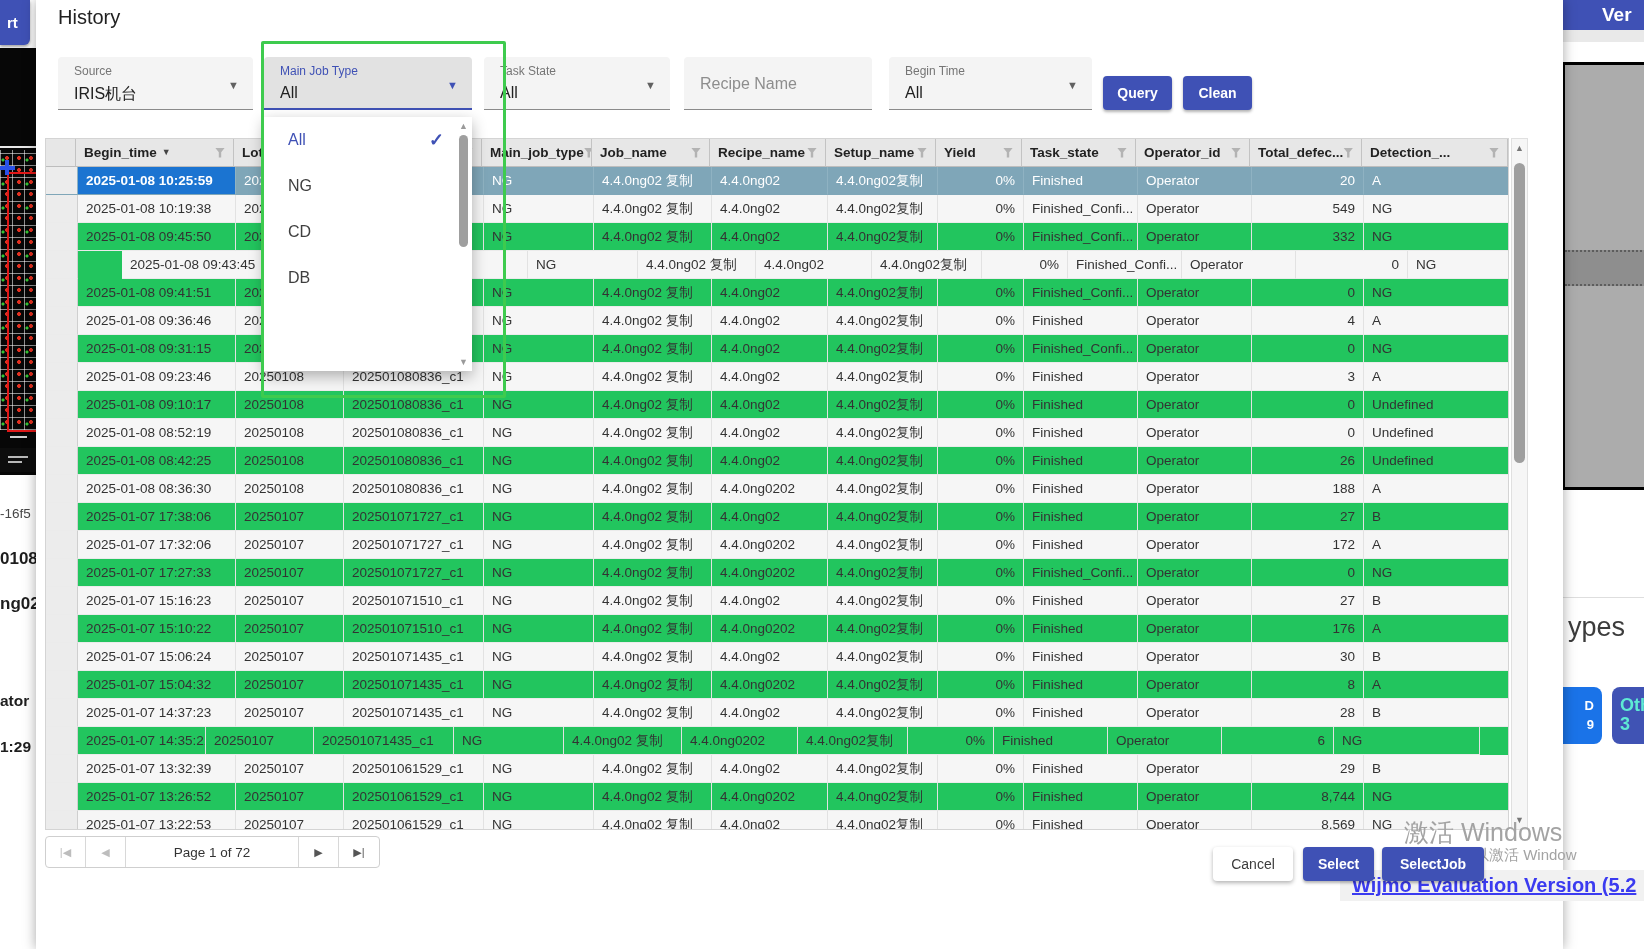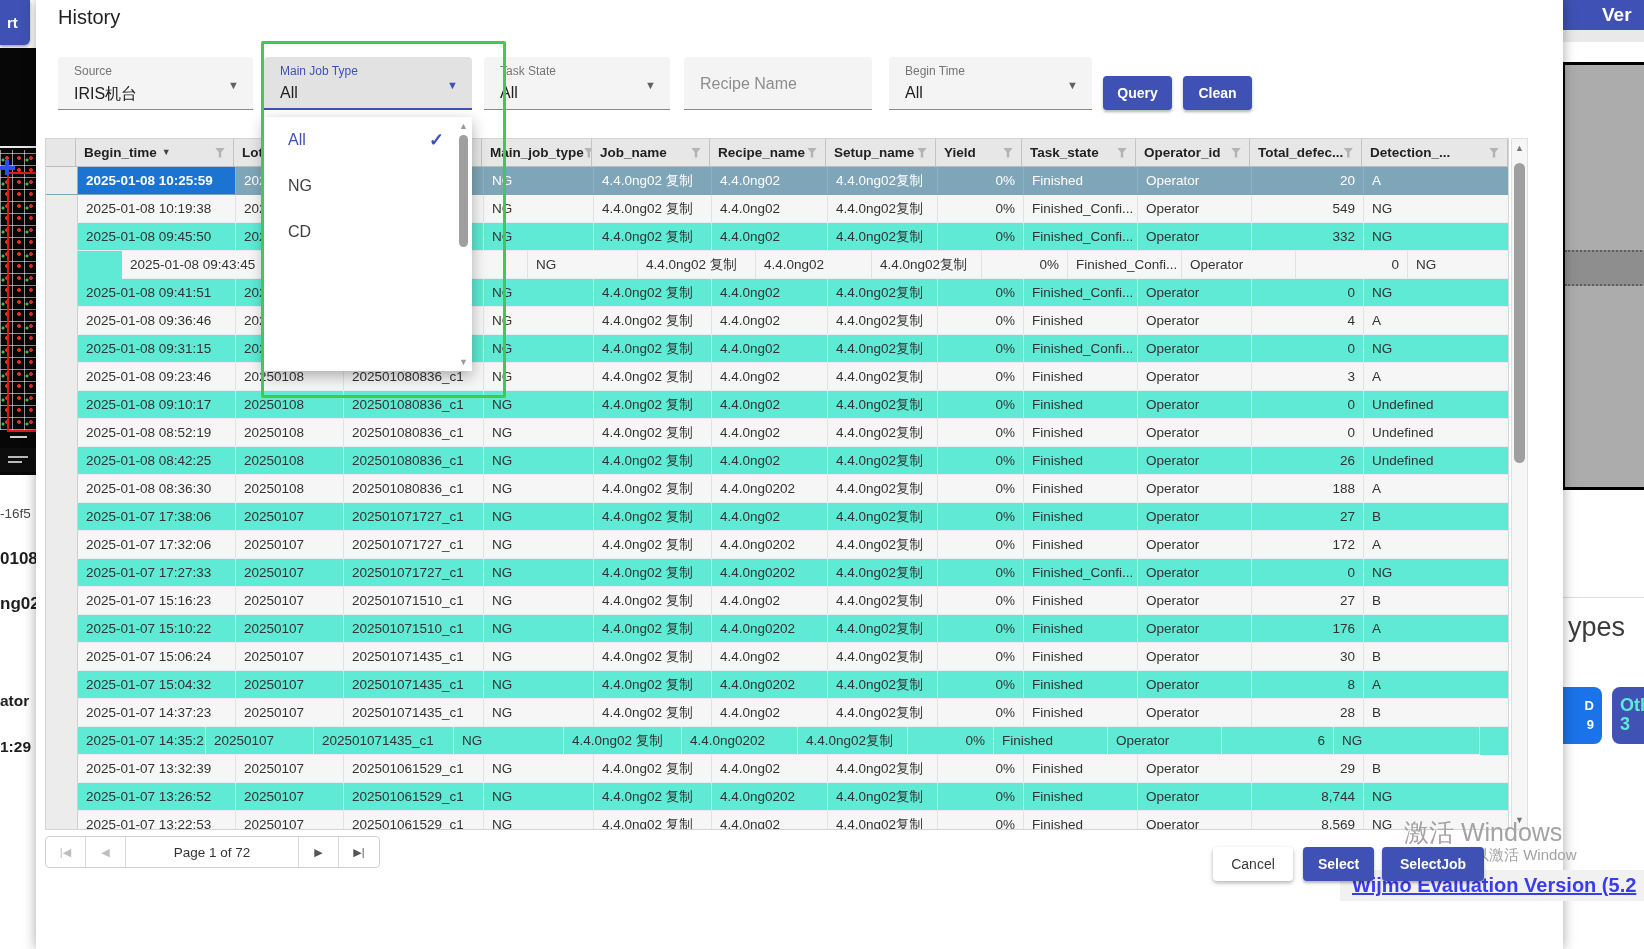--- a/index.html
+++ b/index.html
@@ -55,21 +55,21 @@
   .fvalue{position:absolute;left:16px;top:27px;font-size:16px;color:#212121}
   .fplaceholder{position:absolute;left:16px;top:18px;font-size:16px;color:#8d8d8d}
   .farrow{position:absolute;right:14px;top:22px;color:#616161;font-size:11px}
   .field.focused{background:#e2e2e2;border-bottom:2px solid #3f51b5}
   .field.focused .flabel{color:#3f51b5}
   .field.focused .farrow{color:#3f51b5}
   .btn{position:absolute;background:#3f51b5;color:#fff;font-weight:bold;font-size:14px;border-radius:4px;
        display:flex;align-items:center;justify-content:center;box-shadow:0 2px 3px rgba(0,0,0,.3);cursor:pointer;z-index:11}
 
   
-  .grid{position:absolute;left:45px;top:138px;width:1464px;height:692px;z-index:11;background:#5eead4;
+  .grid{position:absolute;left:45px;top:138px;width:1464px;height:692px;z-index:11;background:#22c55e;
         border:1px solid #d4d4d4;box-sizing:border-box;overflow:hidden}
   .gbody{position:absolute;left:0;top:28px;width:1464px;height:664px;overflow:hidden}
   .grow{display:flex;height:28px;box-sizing:border-box}
   .gcell{box-sizing:border-box;padding:0 8px;font-size:13.5px;line-height:27px;color:#333;
          border-right:1px solid #e2e2e2;border-bottom:1px solid #ebebeb;overflow:hidden;white-space:nowrap}
   .ghead .gcell{background:#e7e7e7;font-weight:bold;color:#222;border-right:1px solid #c3c3c3;
          border-bottom:1px solid #bdbdbd;display:flex;align-items:center}
   .rowhead{background:#ececec;border-right:1px solid #cfcfcf}
   .grow.even .gcell{background:#f6f6f6}
   .grow.even .rowhead, .grow.odd .rowhead{background:#ececec}
@@ -627,20 +627,23 @@
 <div class="dd-item selected">
       <span>All</span>
       <span class="dd-check">✓</span>
     </div>
     <div class="dd-item">
       <span>NG</span>
     </div>
     <div class="dd-item">
       <span>CD</span>
     </div>
+    <div class="dd-item">
+      <span>DB</span>
+    </div>
   </div>
 
 <div class="green-box"></div>
 
 <div class="wm1">激活 Windows</div>
 <div class="wm2">转到“设置”以激活 Window</div>
 <div class="wijmo">
   <a href="#">Wijmo Evaluation Version (5.2</a>
 </div>
 

